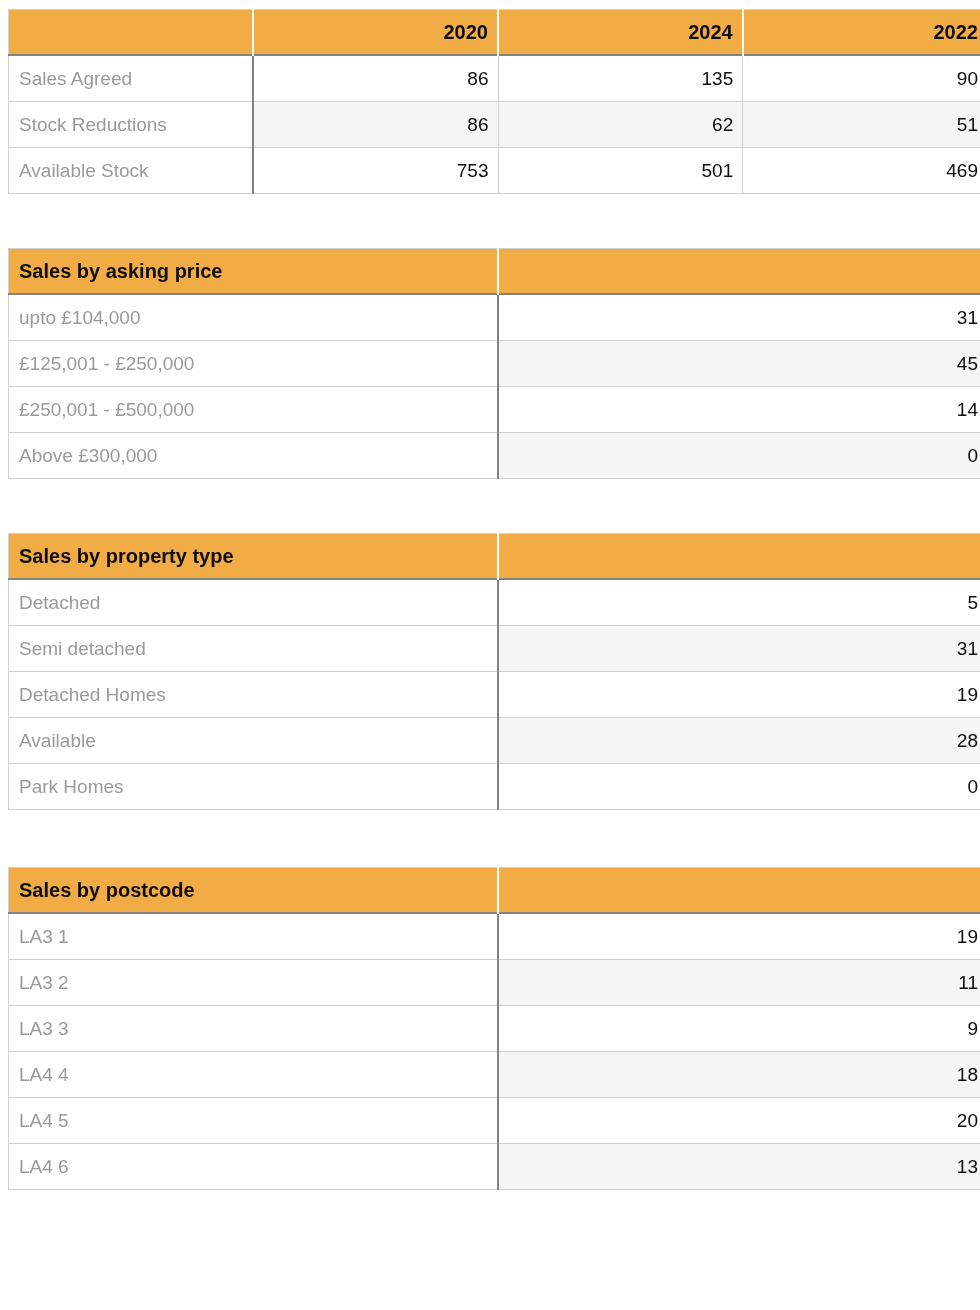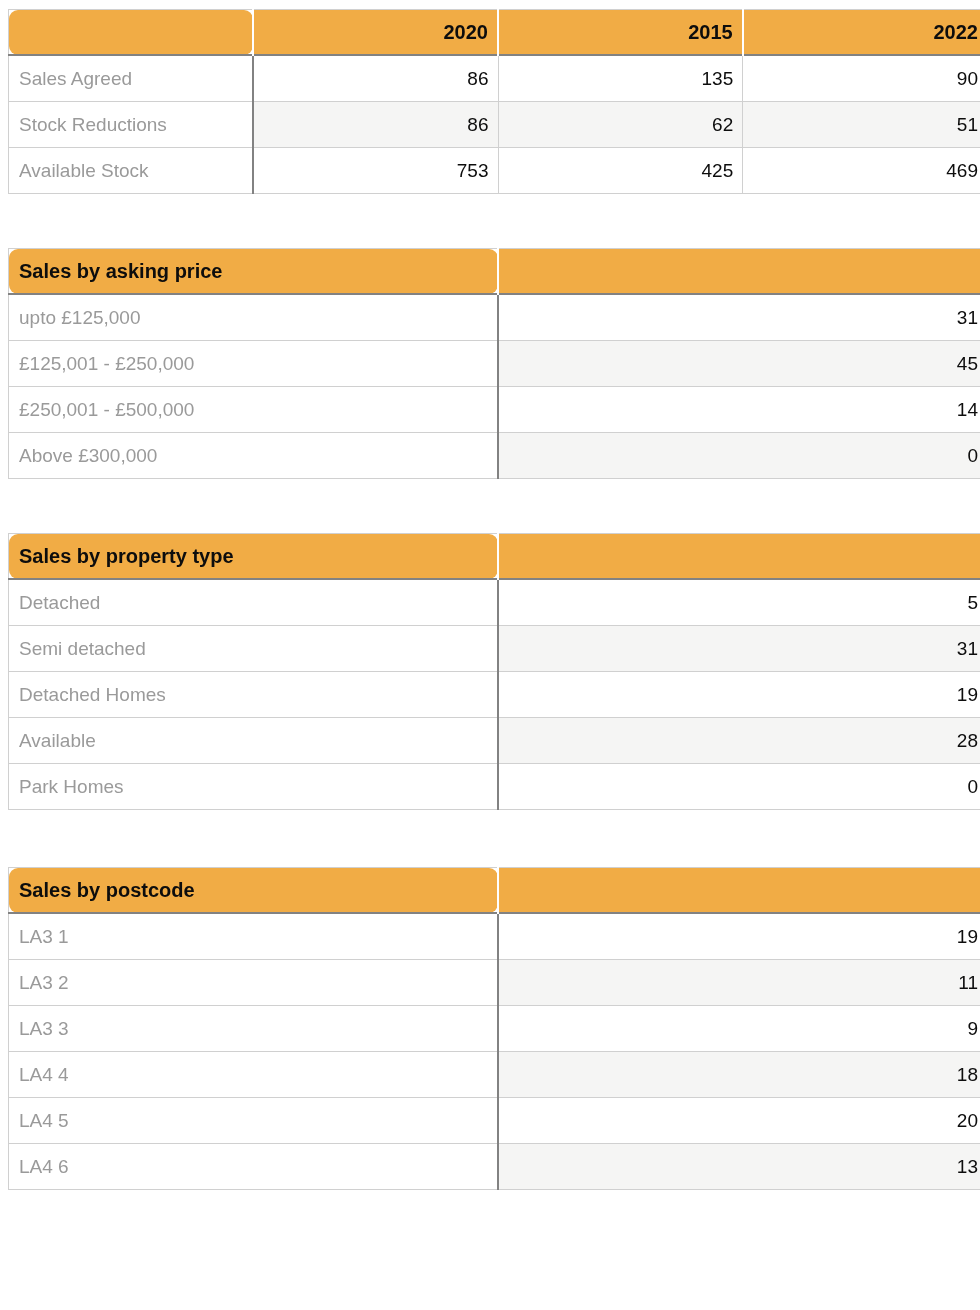--- a/index.html
+++ b/index.html
@@ -30,21 +30,21 @@
     background: #f1ac45;
     height: 44px;
     padding: 0;
     font-size: 20px;
     font-weight: bold;
     color: #0d0d0d;
     vertical-align: middle;
   }
   thead tr { border-bottom: 2px solid #828282; }
   thead th + th { border-left: 2px solid #ffffff; }
-  th.c-title { text-align: left; padding-left: 10px; border-radius: 9px; }
+  th.c-title { text-align: left; padding-left: 10px; }
   th.c-year  { text-align: right; padding-right: 9px; }
 
   
   tbody tr { border-bottom: 1px solid #d0d0d0; }
   tbody td {
     height: 45px;
     padding: 0;
     font-size: 19px;
     vertical-align: middle;
   }
@@ -77,60 +77,60 @@
     <colgroup>
         <col>
         <col>
         <col>
         <col>
       </colgroup>
     <thead>
       <tr>
         <th class="c-title"></th>
         <th class="c-year">2020</th>
-        <th class="c-year">2015</th>
+        <th class="c-year">2024</th>
         <th class="c-year">2022</th>
       </tr>
     </thead>
     <tbody>
       <tr>
         <td class="lbl">Sales Agreed</td>
         <td class="val">86</td>
         <td class="val">135</td>
         <td class="val">90</td>
       </tr>
       <tr>
         <td class="lbl">Stock Reductions</td>
         <td class="val">86</td>
         <td class="val">62</td>
         <td class="val">51</td>
       </tr>
       <tr>
         <td class="lbl">Available Stock</td>
         <td class="val">753</td>
-        <td class="val">425</td>
+        <td class="val">501</td>
         <td class="val">469</td>
       </tr>
     </tbody>
   </table>
 
   <table class="tbl t2">
     <colgroup>
         <col>
         <col>
       </colgroup>
     <thead>
       <tr>
         <th class="c-title">Sales by asking price</th>
         <th class="c-year"></th>
       </tr>
     </thead>
     <tbody>
       <tr>
-        <td class="lbl">upto £125,000</td>
+        <td class="lbl">upto £104,000</td>
         <td class="val">31</td>
       </tr>
       <tr>
         <td class="lbl">£125,001 - £250,000</td>
         <td class="val">45</td>
       </tr>
       <tr>
         <td class="lbl">£250,001 - £500,000</td>
         <td class="val">14</td>
       </tr>

